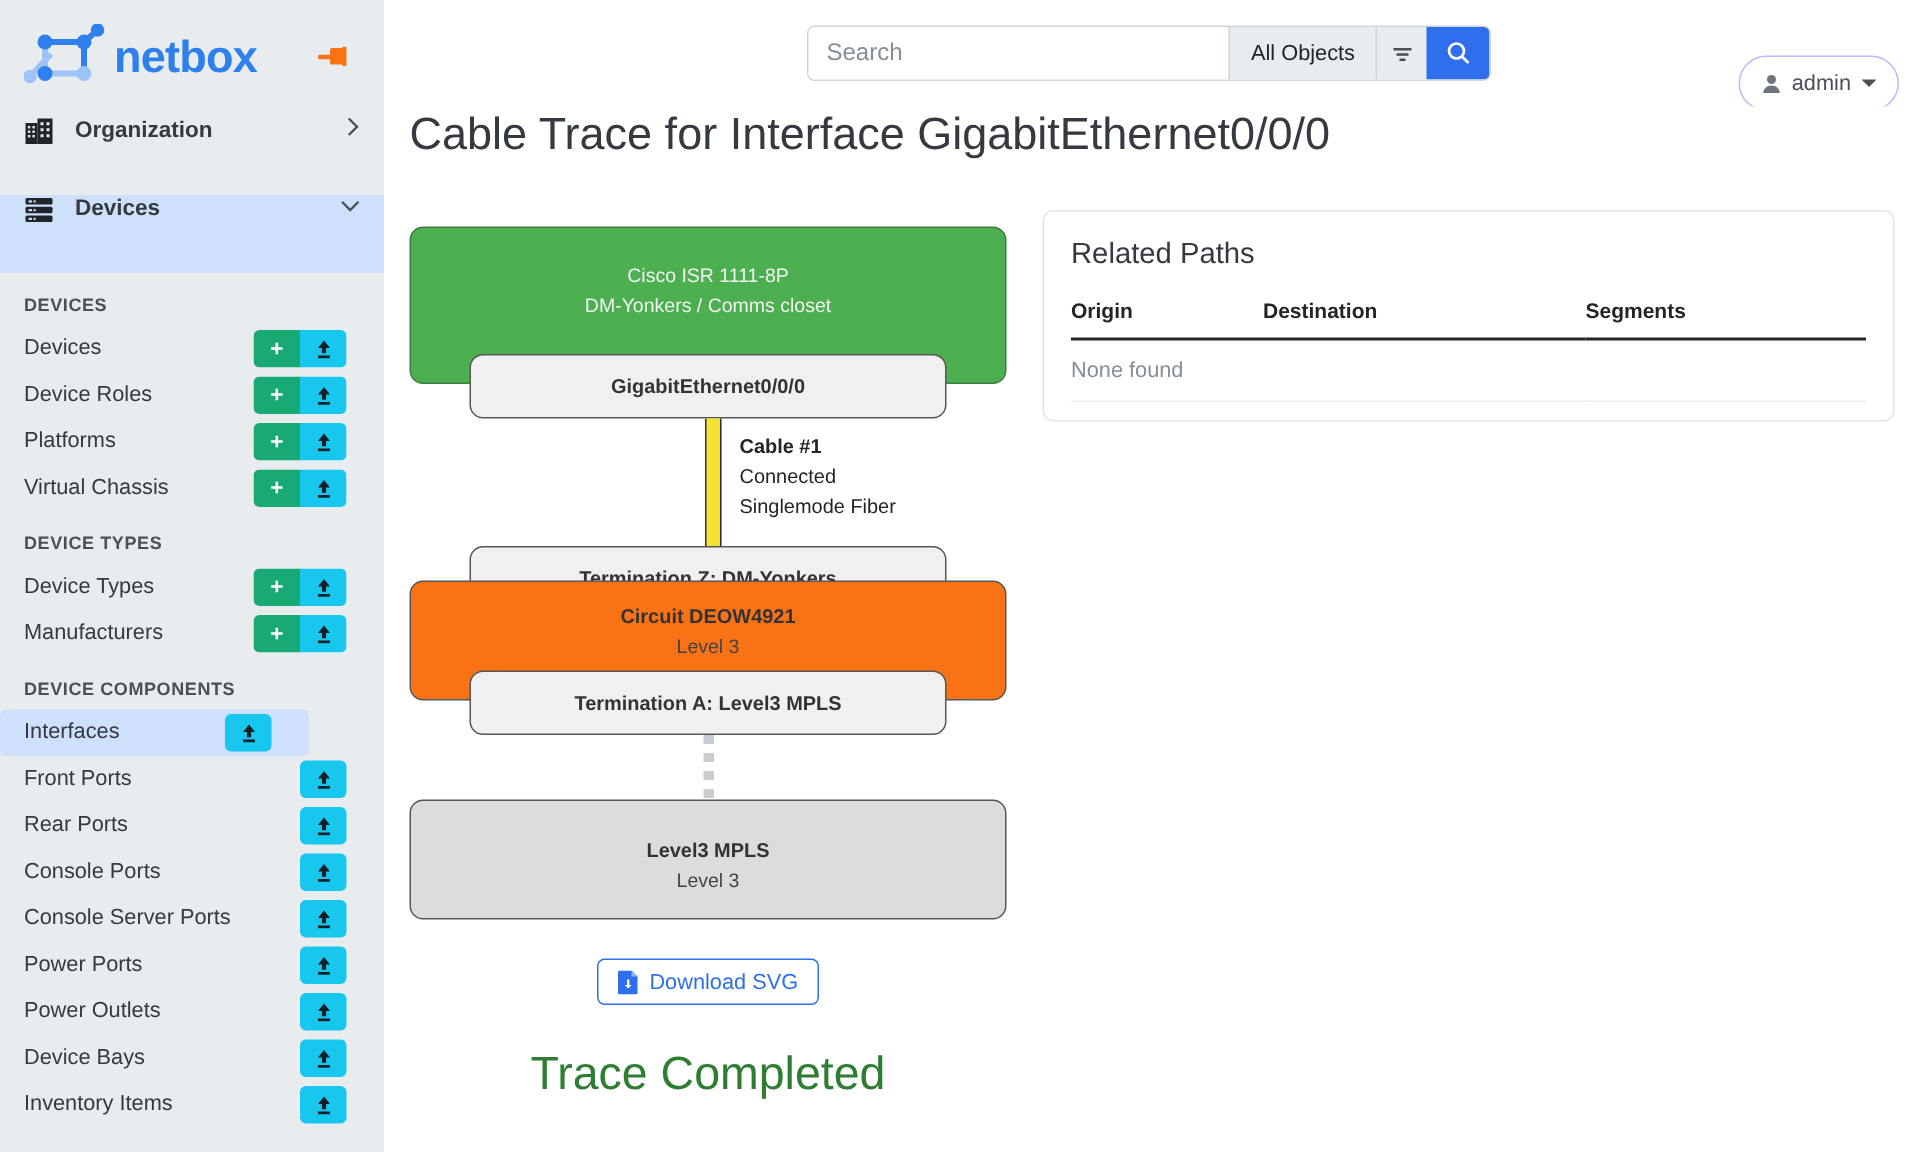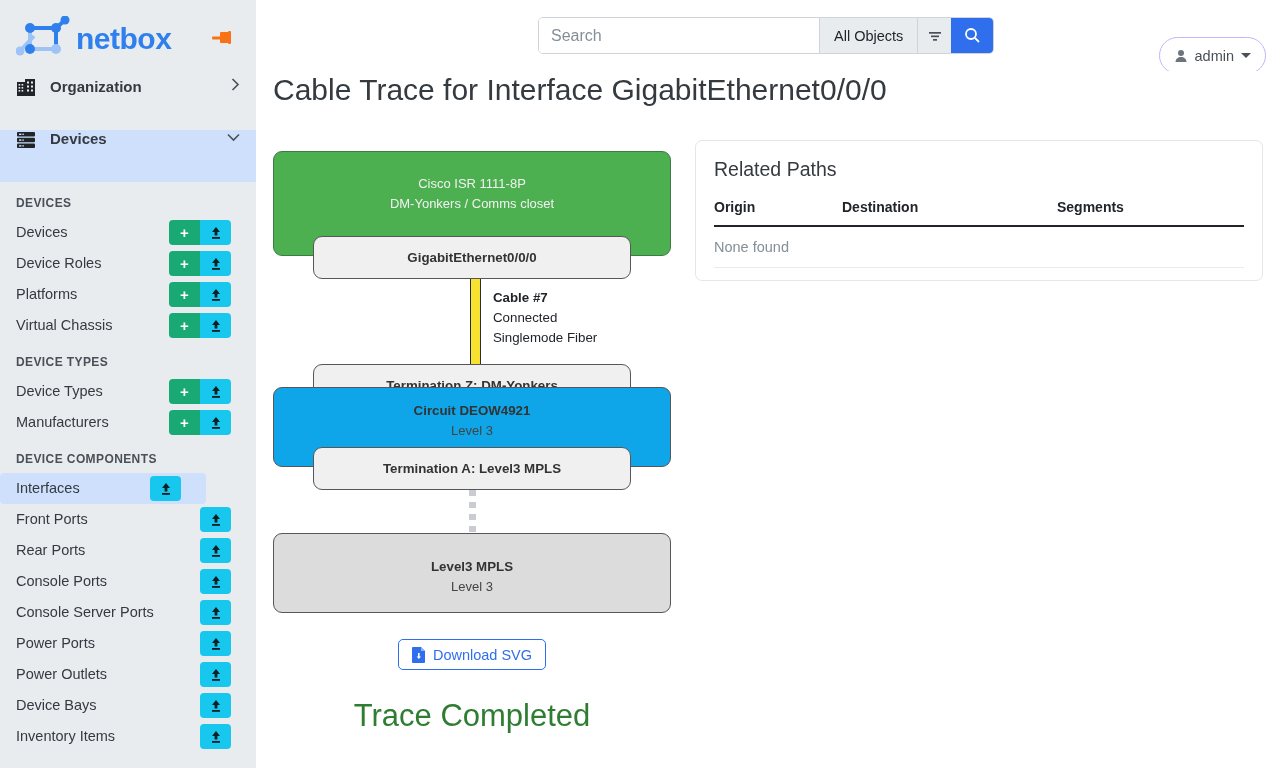--- a/index.html
+++ b/index.html
@@ -179,21 +179,21 @@
   }
   .node-term {
     background: #f0f0f0;
     height: 43px;
     line-height: 41px;
     font-size: 13.3px; font-weight: 700; color: #333;
     width: 318px;
     margin: 0 auto;
   }
   .node-circuit {
-    background: #0ea5e9;
+    background: #f97316;
     height: 80px;
     width: 398px;
     padding-top: 13px;
   }
   .node-circuit .c-title {
     font-size: 13.3px; font-weight: 700; color: #333; line-height: 20px;
   }
   .node-circuit .c-sub {
     font-size: 13px; color: #444; line-height: 20px;
   }
@@ -564,21 +564,21 @@
       <div class="n-sub">DM-Yonkers / Comms closet</div>
     </div>
 
     <div class="node node-term overlap-up">
       <span>GigabitEthernet0/0/0</span>
     </div>
 
     <div class="cable-area">
       <div class="cable-line"></div>
       <div class="cable-label">
-        <div class="cl-title">Cable #7</div>
+        <div class="cl-title">Cable #1</div>
         <div class="cl-sub">Connected</div>
         <div class="cl-sub">Singlemode Fiber</div>
       </div>
     </div>
 
     <div class="node node-term">
       <span>Termination Z: DM-Yonkers</span>
     </div>
 
     <div class="node node-circuit overlap-up">

